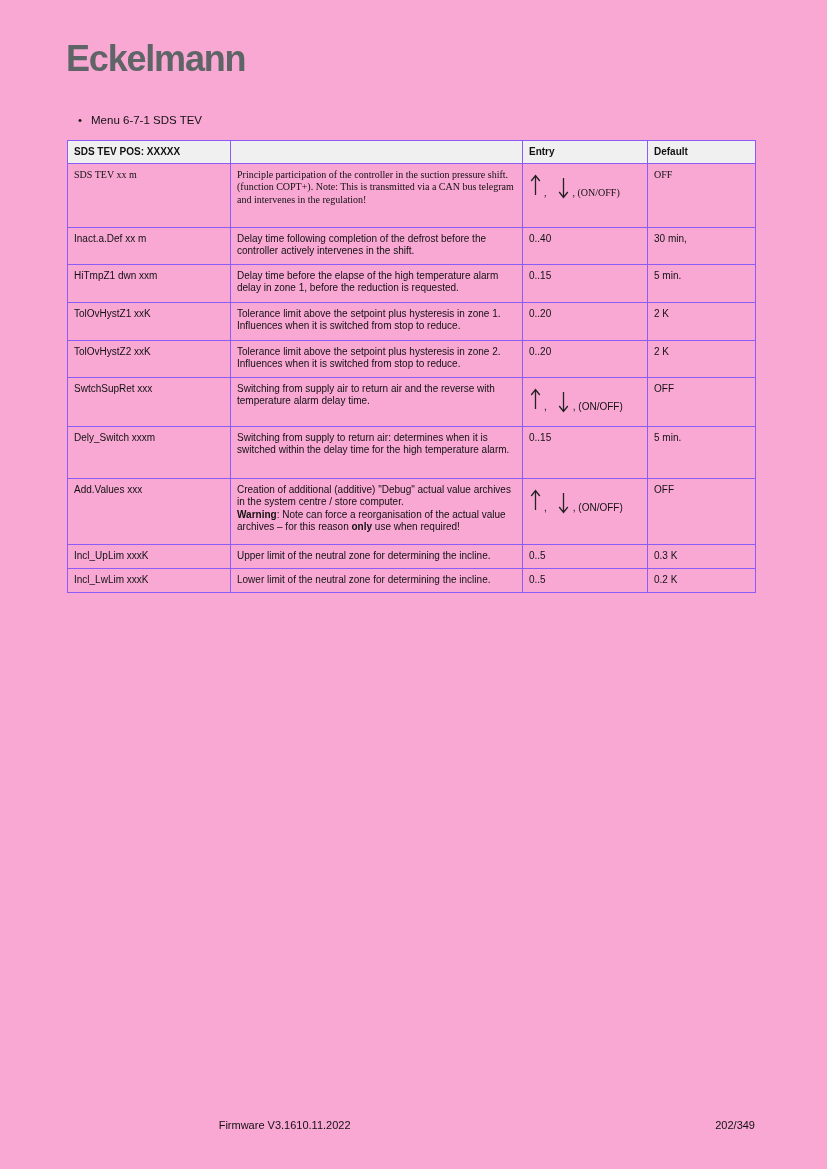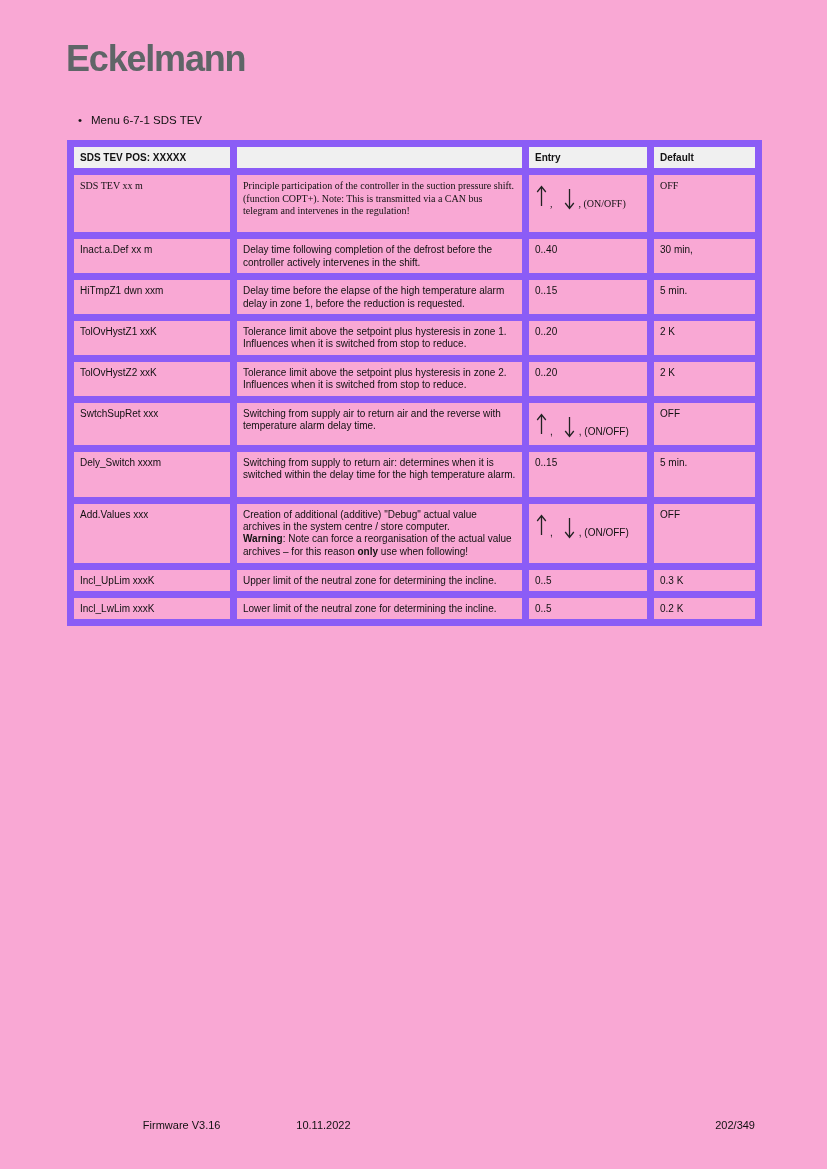--- a/index.html
+++ b/index.html
@@ -37,21 +37,21 @@
     position: absolute;
     left: 67px;
     top: 140px;
     width: 688px;
     border-collapse: collapse;
     table-layout: fixed;
     font-size: 10px;
     color: #111111;
   }
   .doc-table th, .doc-table td {
-    border: 7px solid #8b5cf6;
+    border: 1px solid #8b5cf6;
     vertical-align: top;
     text-align: left;
     padding: 5px 6px 4px 6px;
     line-height: 12.4px;
     font-weight: 400;
     overflow: hidden;
   }
   .doc-table thead th {
     background: #f0f0f0;
     font-weight: 700;
@@ -77,21 +77,21 @@
   .bold { font-weight: 700; }
   .footer {
     position: absolute;
     left: 67px;
     top: 1119px;
     width: 688px;
     display: flex;
     font-size: 11px;
     color: #111111;
   }
-  .footer .f-left  { flex: 1; text-align: center; }
+  .footer .f-left  { flex: 1; text-align: right; }
   .footer .f-center{ flex: 1; text-align: left; }
   .footer .f-right { flex: 1; text-align: right; }
 </style>
 </head>
 <body>
 
 <div class="page">
 
   <div class="logo">Eckelmann</div>
 
@@ -187,21 +187,21 @@
         <td>Dely_Switch xxxm</td>
         <td>Switching from supply to return air: determines when it is switched within the delay time for the high temperature alarm.</td>
         <td>0..15</td>
         <td>5 min.</td>
       </tr>
 
       <tr class="r-h66">
         <td>Add.Values xxx</td>
         <td>
           <span>Creation of additional (additive) "Debug" actual value archives in the system centre / store computer.</span><br>
-          <span class="bold">Warning</span><span>: Note can force a reorganisation of the actual value archives – for this reason </span><span class="bold">only</span><span> use when following!</span>
+          <span class="bold">Warning</span><span>: Note can force a reorganisation of the actual value archives – for this reason </span><span class="bold">only</span><span> use when required!</span>
         </td>
         <td>
           <div class="entry-arrows">
             <span class="arrow up"><svg width="13" height="23" viewBox="0 0 13 23">
                   <path d="M6.5 22 L6.5 3 M2.2 8 L6.5 2.5 L10.8 8" stroke="#222222" fill="none" stroke-width="1.3"></path>
                 </svg></span>
             <span class="comma">,</span>
             <span class="arrow down"><svg width="13" height="23" viewBox="0 0 13 23">
                   <path d="M6.5 1 L6.5 20 M2.2 15 L6.5 20.5 L10.8 15" stroke="#222222" fill="none" stroke-width="1.3"></path>
                 </svg></span>

